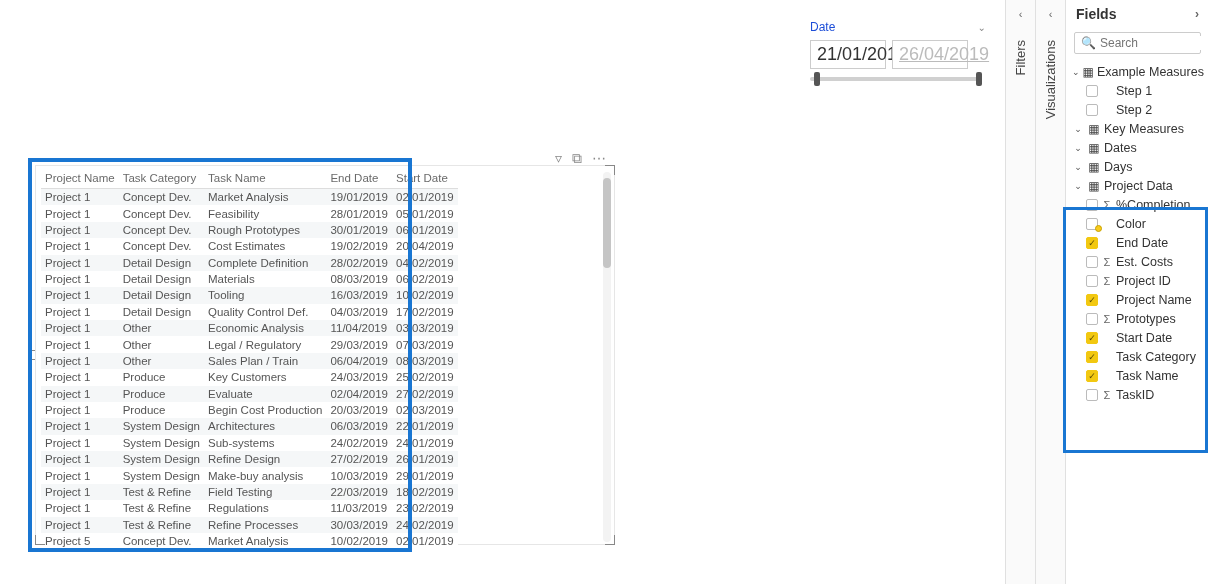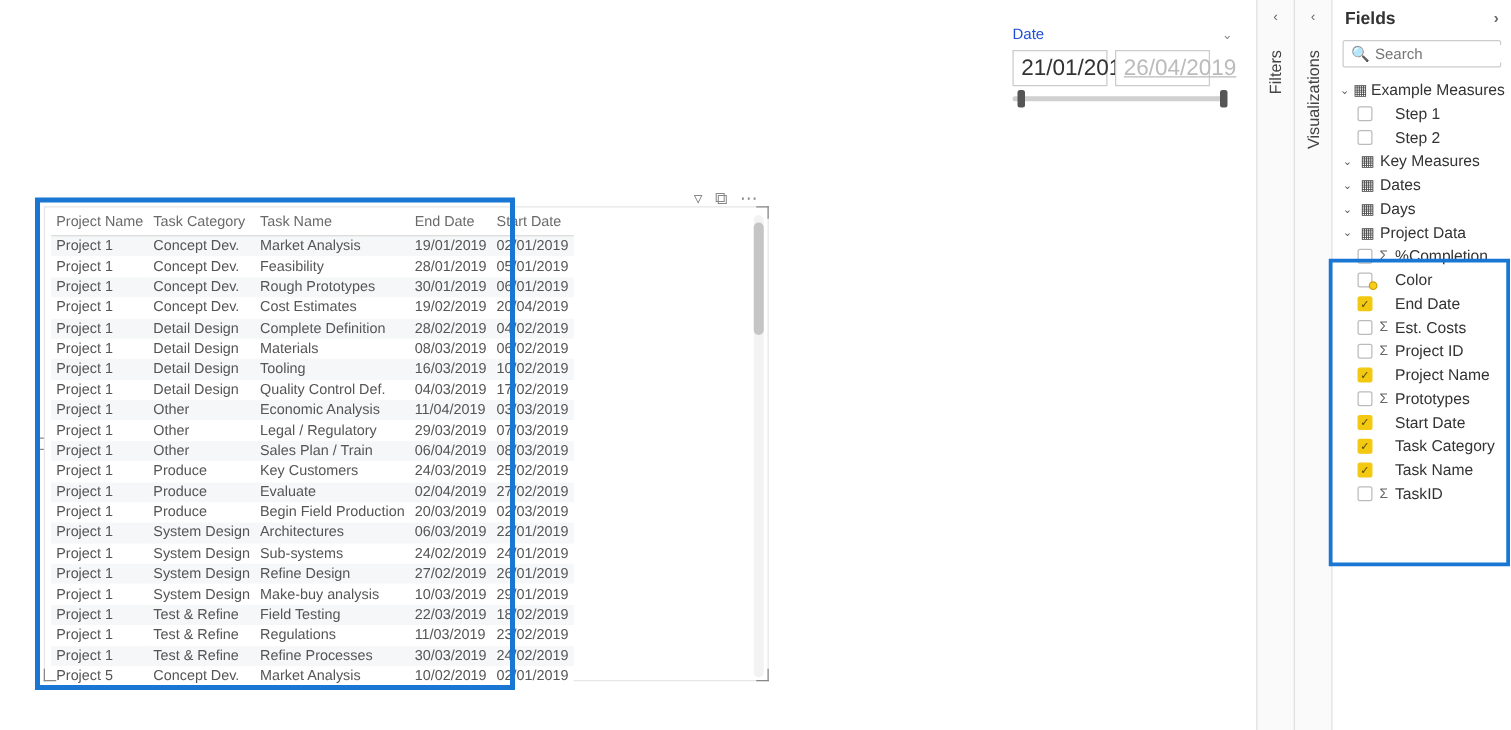--- a/index.html
+++ b/index.html
@@ -304,21 +304,21 @@
         <tr>
           <td>Project 1</td>
           <td>Produce</td>
           <td>Evaluate</td>
           <td>02/04/2019</td>
           <td>27/02/2019</td>
         </tr>
         <tr>
           <td>Project 1</td>
           <td>Produce</td>
-          <td>Begin Field Production</td>
+          <td>Begin Cost Production</td>
           <td>20/03/2019</td>
           <td>02/03/2019</td>
         </tr>
         <tr>
           <td>Project 1</td>
           <td>System Design</td>
           <td>Architectures</td>
           <td>06/03/2019</td>
           <td>22/01/2019</td>
         </tr>

